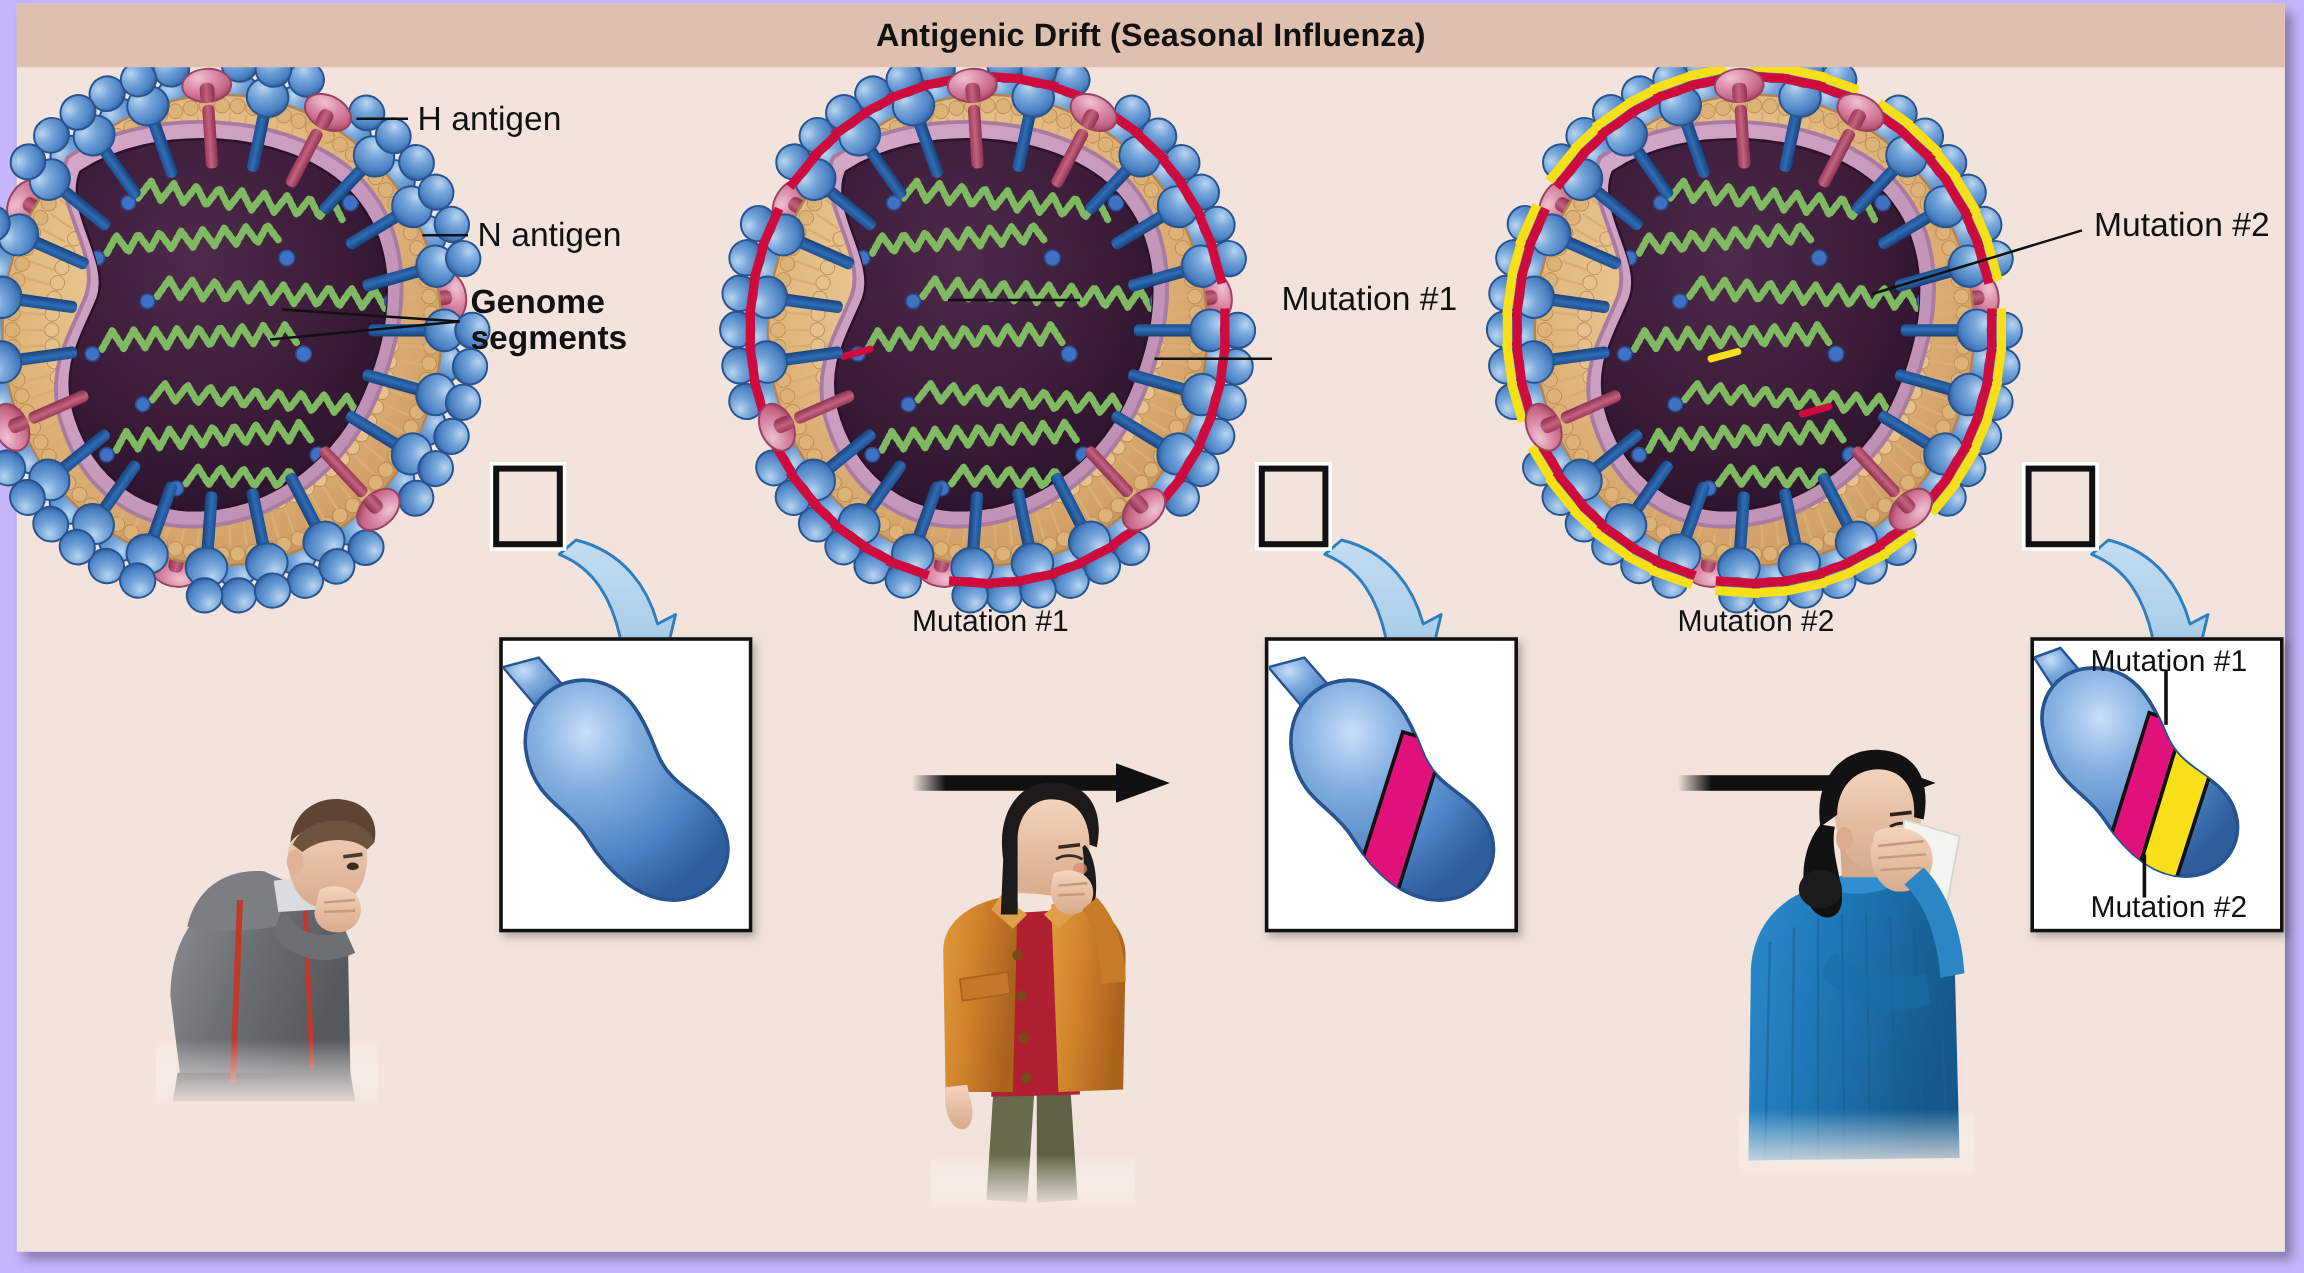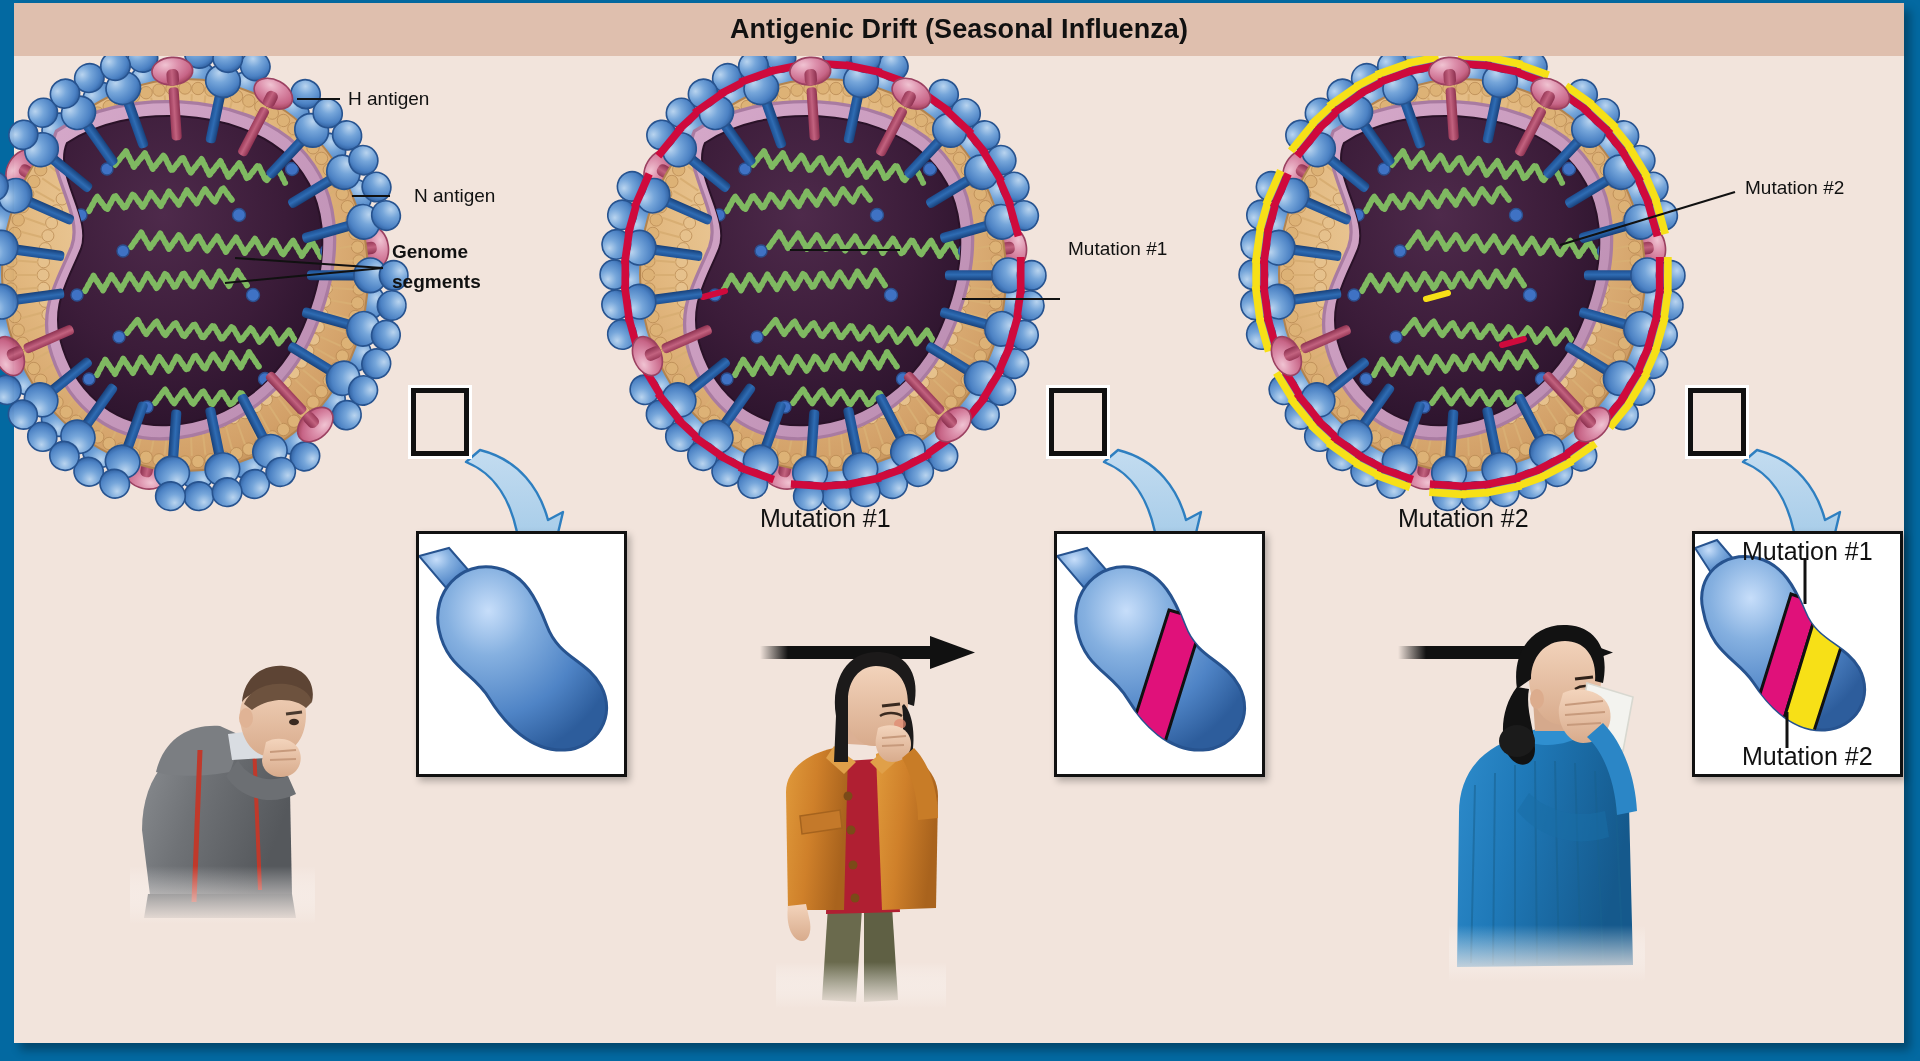--- a/index.html
+++ b/index.html
@@ -1,36 +1,36 @@
 <!DOCTYPE html>
 <html><head>
 <meta charset="utf-8">
 <style>
   html,body{margin:0;padding:0;background:#ffffff;}
   body{font-family:"Liberation Sans",sans-serif;}
   #figure{
     position:relative;width:1920px;height:1061px;overflow:hidden;
-    background:#0369a1;
+    background:#c4b5fd;
     box-sizing:border-box;
   }
   #canvas{position:absolute;left:0;top:0;width:1920px;height:1061px;}
 
   .ttl-bar{
     position:absolute;left:14px;top:3px;width:1890px;height:53px;
     background:#dfbfae;
   }
   .ttl-text{
     position:absolute;left:14px;top:3px;width:1890px;height:53px;
     display:flex;align-items:center;justify-content:center;
     font-size:27px;font-weight:bold;color:#111;letter-spacing:.1px;
     font-family:"Liberation Sans",sans-serif;
   }
 
   .lbl{
-    position:absolute;color:#111;font-size:19px;line-height:30px;
+    position:absolute;color:#111;font-size:28px;line-height:30px;
     font-family:"Liberation Sans",sans-serif;white-space:pre;
   }
   .arrow-lbl{position:absolute;color:#111;font-size:25px;font-family:"Liberation Sans",sans-serif;}
 
   .inset-box{
     position:absolute;background:#ffffff;border:3px solid #111;
     box-shadow:3px 4px 7px rgba(0,0,0,.28);
     overflow:hidden;
   }
   .inset-lbl{
@@ -1660,21 +1660,21 @@
 
       <rect x="12" y="250" width="196" height="56" fill="url(#gFade)"></rect>
     </g>
 
   </svg>
 
   <div class="ttl-bar"></div>
   <div class="ttl-text">Antigenic Drift (Seasonal Influenza)</div>
 
   <div class="lbl" style="left:348px;top:84px;">H antigen</div>
-  <div class="lbl" style="left:414px;top:181px;">N antigen</div>
+  <div class="lbl" style="left:398px;top:181px;">N antigen</div>
   <div class="lbl" style="left:392px;top:237px;font-weight:bold;">Genome
 segments</div>
   <div class="lbl" style="left:1068px;top:234px;">Mutation #1</div>
   <div class="lbl" style="left:1745px;top:173px;">Mutation #2</div>
 
   <div class="arrow-lbl" style="left:760px;top:504px;">Mutation #1</div>
   <div class="arrow-lbl" style="left:1398px;top:504px;">Mutation #2</div>
 
   <div class="micro-box" style="left:411px;top:388px;width:48px;height:58px;"></div>
   <div class="micro-box" style="left:1049px;top:388px;width:48px;height:58px;"></div>

